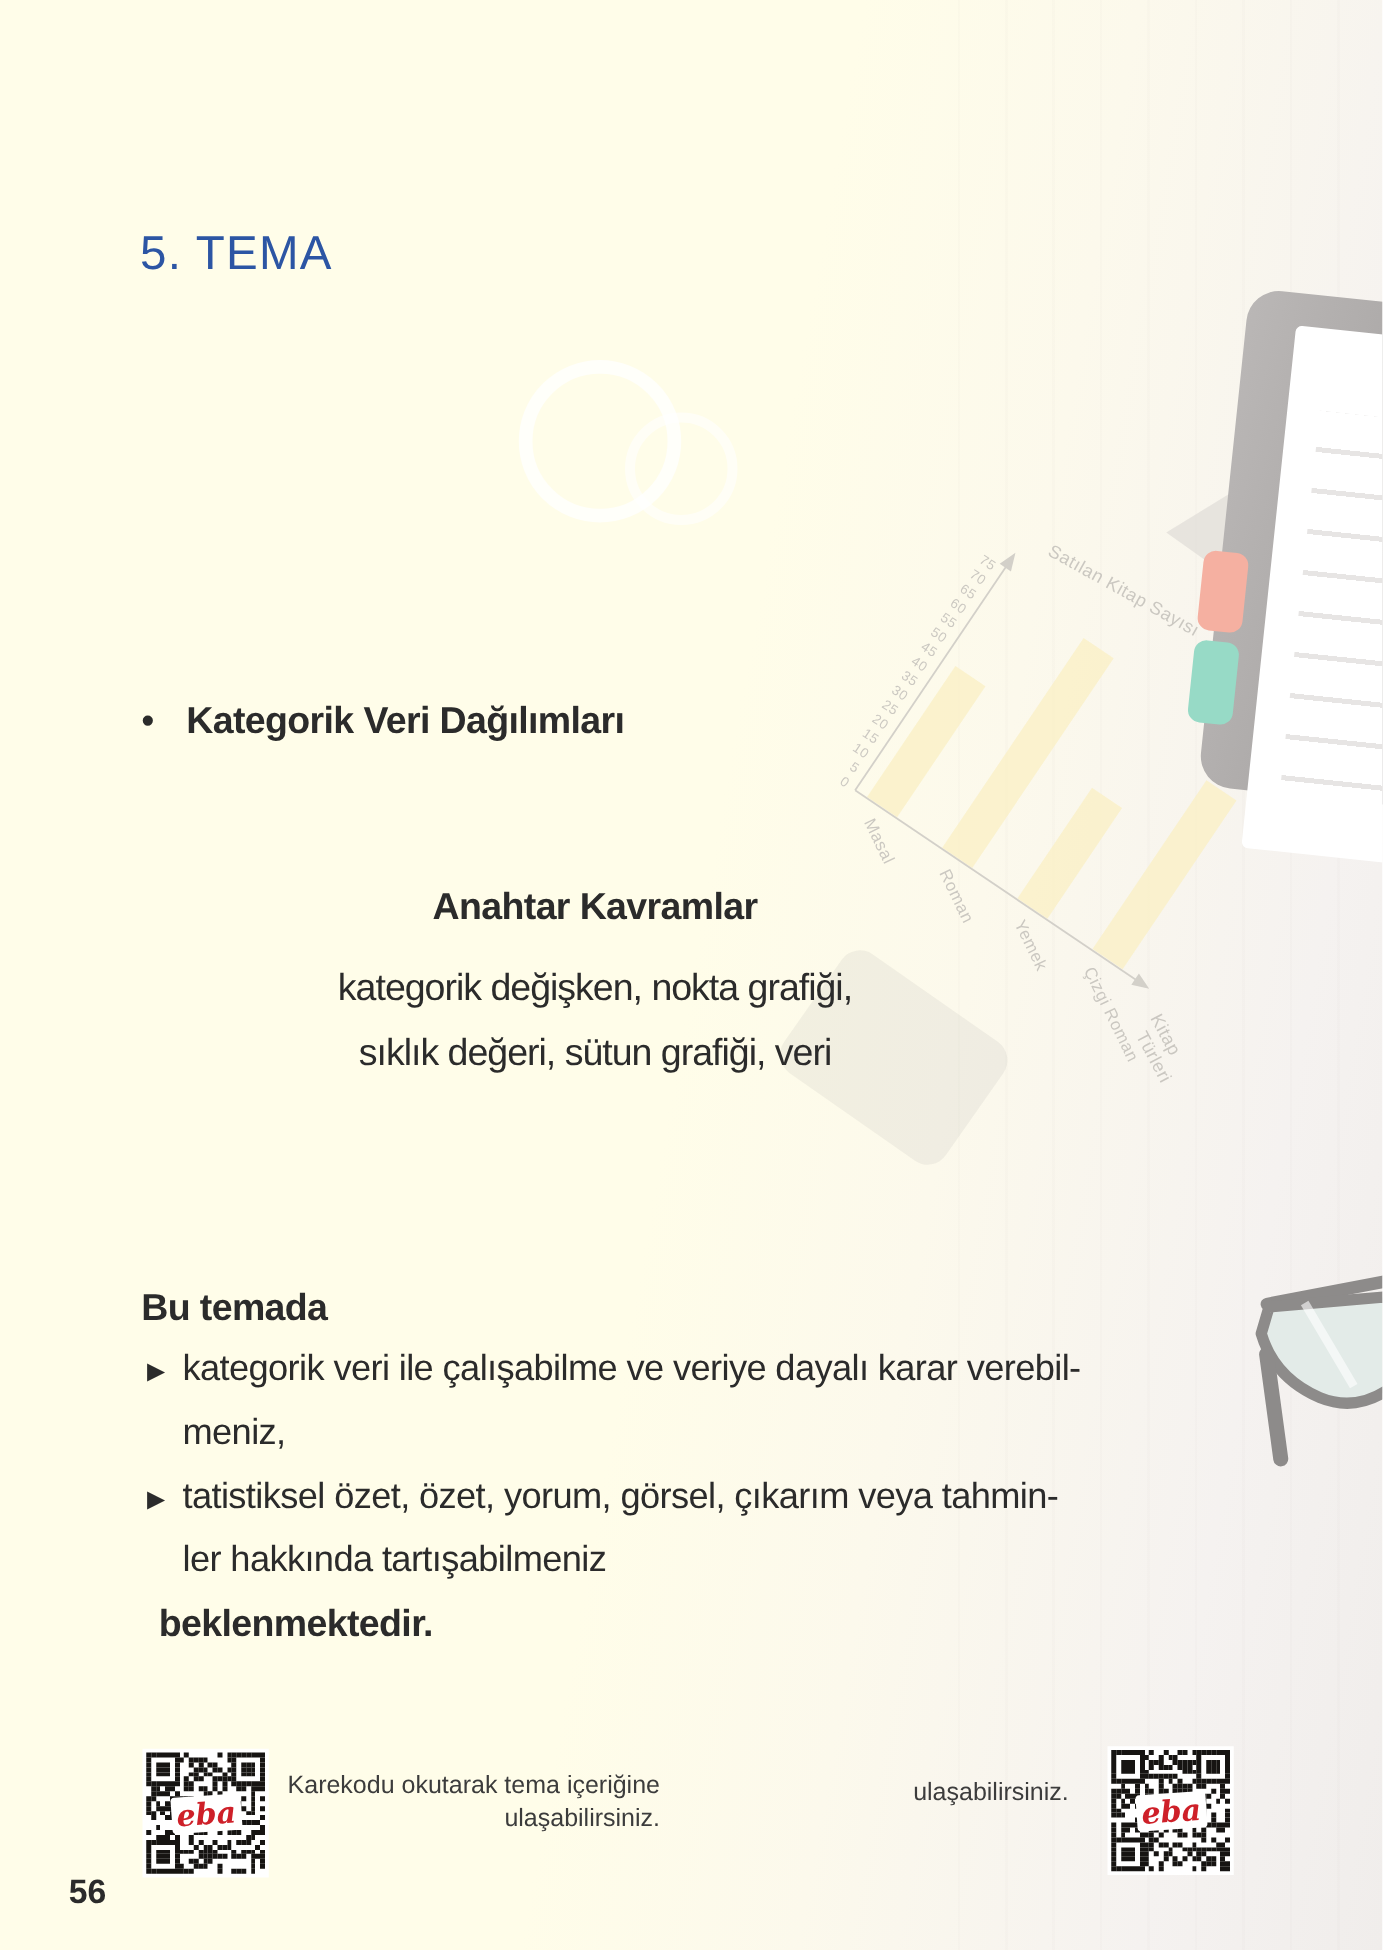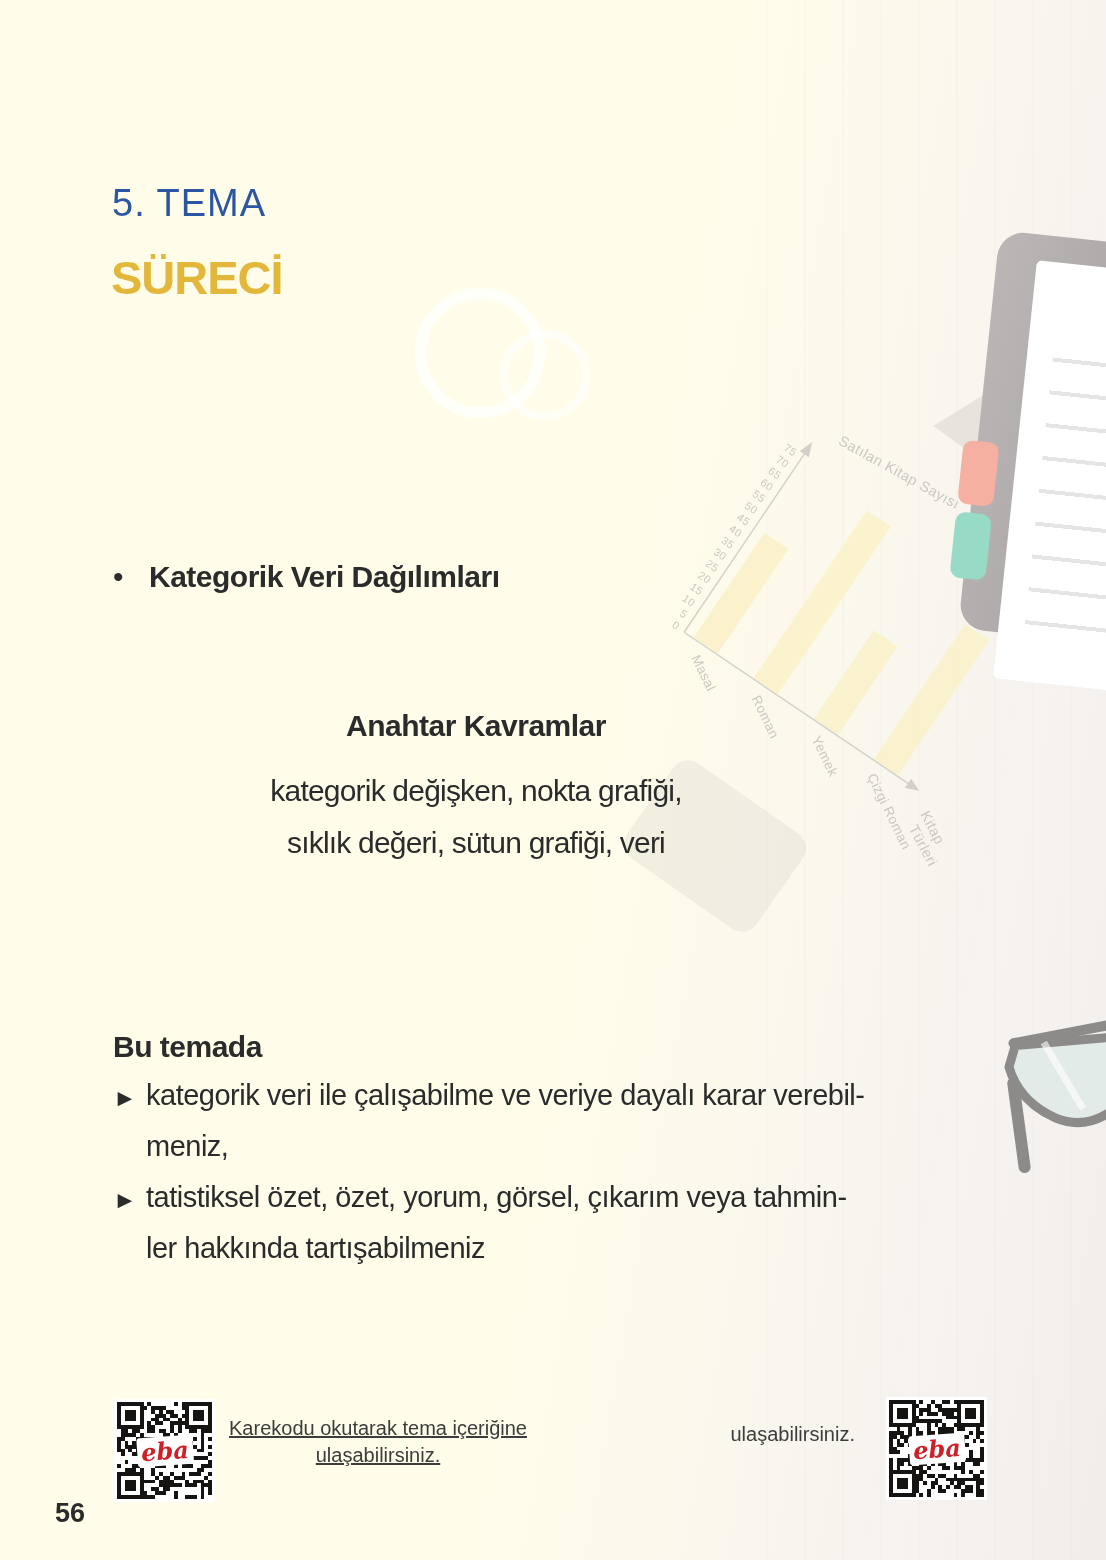--- a/index.html
+++ b/index.html
@@ -57,21 +57,21 @@
   .outro{font-weight:bold;font-size:30px;line-height:51px;margin-left:14px;}
   
   .qr-wrap{position:absolute;z-index:2;width:101px;height:103px;background:#fff;padding:3px;box-sizing:border-box;}
   .qr-left{left:114px;top:1399px;}
   .qr-right{left:886px;top:1397px;}
   .qr-grid{display:grid;width:100%;height:100%;grid-template-rows:repeat(25,1fr);grid-template-columns:repeat(25,1fr);background:#fff;}
   .qr-grid i{background:#161412;}
   .eba{position:absolute;left:50%;top:50%;transform:translate(-50%,-50%) rotate(-4deg);
     background:#fff;color:#ce2029;font:italic bold 24px "DejaVu Serif",serif;padding:0 4px;border-radius:3px;}
   .caption{position:absolute;z-index:2;font-size:20px;line-height:27px;color:#3c3c3c;}
-  .cap-left{left:228px;top:1415px;width:300px;text-align:center;text-decoration:underline;}
+  .cap-left{left:228px;top:1415px;width:300px;text-align:right;}
   .cap-right{left:555px;top:1421px;width:300px;text-align:right;}
   .caption span{display:block;}
   .pageno{left:55px;top:1498px;font-size:27px;font-weight:bold;}
 </style>
 </head>
 <body>
 
 <div class="page" data-name="book-page">
 
   <div class="streaks" data-name="background-streaks"></div>
@@ -129,21 +129,20 @@
   <svg class="glasses" data-name="faded-glasses-illustration" viewBox="0 0 140 200">
     <path d="M22,50 L128,18" stroke="#8d8b8a" stroke-width="10" fill="none" stroke-linecap="round"></path>
     <path d="M24,52 L118,34 L134,100 Q106,130 72,120 Q34,108 20,74 Z" fill="#e3ebe8" stroke="#8d8b8a" stroke-width="9" stroke-linejoin="round"></path>
     <path d="M52,46 L98,108" stroke="#ffffff" stroke-width="7" opacity="0.6" fill="none"></path>
     <path d="M26,90 L46,172" stroke="#8d8b8a" stroke-width="12" stroke-linecap="round" fill="none"></path>
   </svg>
 
   <div class="fg tema" data-name="tema-number-label">5. TEMA</div>
 
   <div class="fg title" data-name="tema-title">
-    <span data-name="tema-title-line2">SÜRECİ</span>
   </div>
 
   <div class="fg topic" data-name="topic-heading">
     <span class="dot" data-name="bullet-icon">•</span>
     <span data-name="topic-heading-label">Kategorik Veri Dağılımları</span>
   </div>
 
   <div class="fg concepts" data-name="key-concepts-box">
     <div class="ct" data-name="key-concepts-title">Anahtar Kavramlar</div>
     <div class="cl" data-name="key-concepts-line">kategorik değişken, nokta grafiği,</div>
@@ -155,20 +154,21 @@
     <div class="exp-item" data-name="expectation-item">
       <span class="marker" data-name="triangle-bullet-icon">►</span>
       <span class="l" data-name="expectation-text-line">kategorik veri ile çalışabilme ve veriye dayalı karar verebil-</span>
       <span class="l" data-name="expectation-text-line">meniz,</span>
     </div>
     <div class="exp-item" data-name="expectation-item">
       <span class="marker" data-name="triangle-bullet-icon">►</span>
       <span class="l" data-name="expectation-text-line">tatistiksel özet, özet, yorum, görsel, çıkarım veya tahmin-</span>
       <span class="l" data-name="expectation-text-line">ler hakkında tartışabilmeniz</span>
     </div>
+    <div class="outro" data-name="expectations-outro">beklenmektedir.</div>
   </div>
 
   <div class="qr-wrap qr-left" data-name="qr-code-tema">
     <div class="qr-grid" data-name="qr-pattern">
         <i style="grid-area:1/1"></i>
         <i style="grid-area:1/2"></i>
         <i style="grid-area:1/3"></i>
         <i style="grid-area:1/4"></i>
         <i style="grid-area:1/5"></i>
         <i style="grid-area:1/6"></i>

